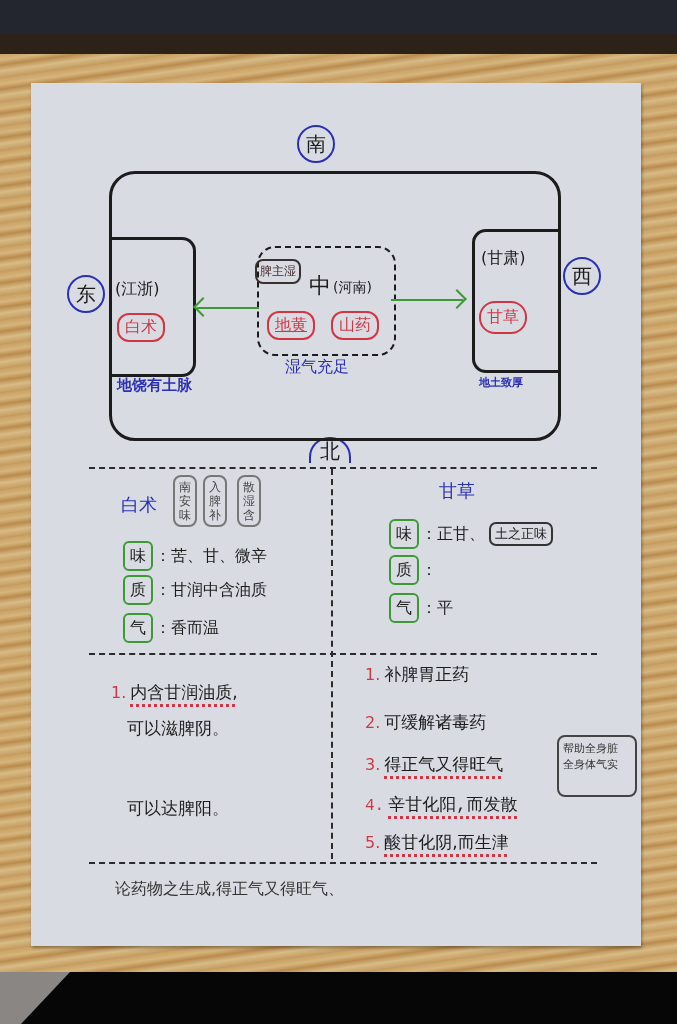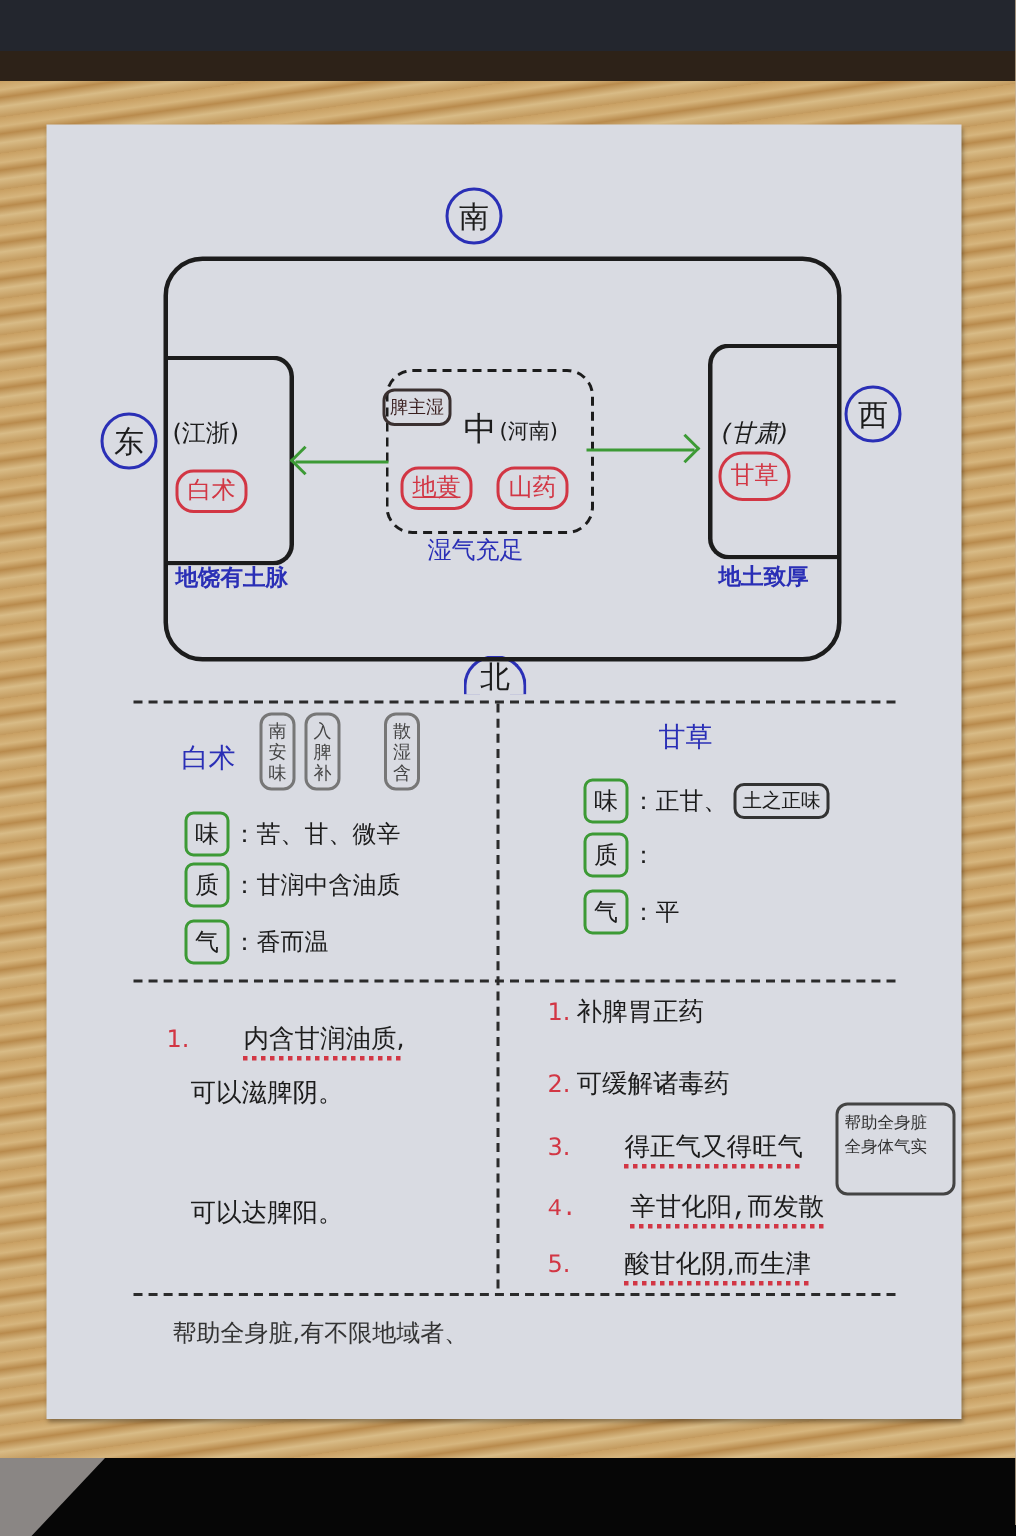--- a/index.html
+++ b/index.html
@@ -24,21 +24,21 @@
   .arrow{position:absolute;height:2px;background:#3c9a35;}
   .arrow.left::before{content:"";position:absolute;left:-1px;top:-7px;width:12px;height:12px;border-left:2px solid #3c9a35;border-bottom:2px solid #3c9a35;transform:rotate(45deg);}
   .arrow.right::after{content:"";position:absolute;right:-1px;top:-7px;width:12px;height:12px;border-right:2px solid #3c9a35;border-top:2px solid #3c9a35;transform:rotate(45deg);}
   .hdash{position:absolute;height:0;border-top:2px dashed #2b2b2b;}
   .vdash{position:absolute;width:0;border-left:2px dashed #2b2b2b;}
   .green-box{display:inline-flex;align-items:center;justify-content:center;width:26px;height:26px;border:2px solid #3c9a35;border-radius:6px;font-size:16px;color:#1c1c1c;margin-right:2px;}
   .prop-row{position:absolute;display:flex;align-items:center;font-size:16px;color:#1c1c1c;white-space:nowrap;}
   .vtag{position:absolute;border:2px solid #777;border-radius:8px;width:18px;font-size:12px;line-height:14px;text-align:center;color:#444;padding:3px 1px;}
   .num{color:#d23644;font-size:16px;margin-right:4px;}
   .line{position:absolute;font-size:17px;color:#1c1c1c;white-space:nowrap;}
-  .dot{text-decoration:underline dotted #d23644 3px;text-underline-offset:6px;margin-left:32px;}
+  .dot{text-decoration:underline dotted #d23644 3px;text-underline-offset:6px;}
   .note-box{position:absolute;left:526px;top:652px;width:68px;height:50px;border:2px solid #444;border-radius:8px;font-size:11px;color:#333;line-height:16px;padding:4px 4px;}
   .inline-pill{display:inline-block;border:2px solid #333;border-radius:7px;font-size:13px;padding:1px 4px;margin-left:4px;}
 </style>
 </head>
 <body>
 
 <div class="topstrip"></div>
 <div class="topstrip2"></div>
 <div class="wood"></div>
 <div class="bottom">
@@ -72,33 +72,33 @@
   <div class="dark-pill" style="left:224px;top:176px;">脾主湿</div>
   <div class="abs ink" style="left:278px;top:188px;font-size:22px;">中</div>
   <div class="abs ink" style="left:302px;top:196px;font-size:14px;">(河南)</div>
   <div class="red-pill" style="left:236px;top:228px;text-decoration:underline;">地黄</div>
   <div class="red-pill" style="left:300px;top:228px;">山药</div>
   <div class="abs blue" style="left:254px;top:274px;font-size:16px;">湿气充足</div>
 
   <div class="arrow left" style="left:166px;top:224px;width:62px;"></div>
   <div class="arrow right" style="left:360px;top:216px;width:72px;"></div>
 
-  <div class="abs ink" style="left:450px;top:196px;font-size:16px;font-style:italic;">(甘肃)</div>
+  <div class="abs ink" style="left:450px;top:165px;font-size:16px;">(甘肃)</div>
   <div class="red-pill" style="left:448px;top:218px;border-radius:16px;padding:4px 6px;">甘草</div>
-  <div class="abs blue" style="left:448px;top:292px;font-size:15px;font-weight:bold;">地土致厚</div>
+  <div class="abs blue" style="left:448px;top:292px;font-size:11px;font-weight:bold;">地土致厚</div>
 
   <div class="hdash" style="left:58px;top:384px;width:508px;"></div>
   <div class="vdash" style="left:300px;top:386px;height:390px;"></div>
   <div class="hdash" style="left:58px;top:570px;width:508px;"></div>
   <div class="hdash" style="left:58px;top:779px;width:508px;"></div>
 
   <div class="abs blue" style="left:90px;top:410px;font-size:18px;">白术</div>
   <div class="vtag" style="left:142px;top:392px;">南安味</div>
   <div class="vtag" style="left:172px;top:392px;">入脾补</div>
-  <div class="vtag" style="left:206px;top:392px;margin-left:19px;">散湿含</div>
+  <div class="vtag" style="left:206px;top:392px;">散湿含</div>
 
   <div class="prop-row" style="left:92px;top:458px;">
     <span class="green-box">味</span>：<span>苦、甘、微辛</span>
   </div>
   <div class="prop-row" style="left:92px;top:492px;">
     <span class="green-box">质</span>：<span>甘润中含油质</span>
   </div>
   <div class="prop-row" style="left:92px;top:530px;">
     <span class="green-box">气</span>：<span>香而温</span>
   </div>
@@ -122,14 +122,14 @@
   <div class="line" style="left:334px;top:628px;"><span class="num">2.</span><span>可缓解诸毒药</span></div>
   <div class="line" style="left:334px;top:670px;"><span class="num">3.</span><span class="dot">得正气又得旺气</span></div>
   <div class="line" style="left:334px;top:710px;font-family:Liberation Mono, monospace;"><span class="num">4.</span><span class="dot">辛甘化阳,而发散</span></div>
   <div class="line" style="left:334px;top:748px;"><span class="num">5.</span><span class="dot">酸甘化阴,而生津</span></div>
 
   <div class="note-box">
     <div>帮助全身脏</div>
     <div>全身体气实</div>
   </div>
 
-  <div class="line" style="left:84px;top:796px;font-size:16px;color:#333;">帮助全身脏,有不限地域者、</div>
+  <div class="line" style="left:84px;top:796px;font-size:16px;color:#333;">论药物之生成,得正气又得旺气、</div>
 </div>
 
 </body></html>

